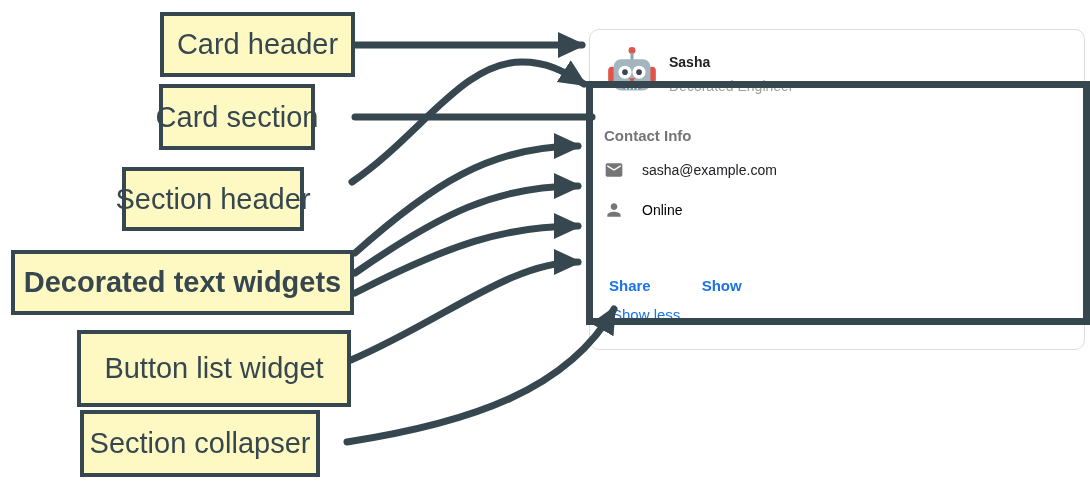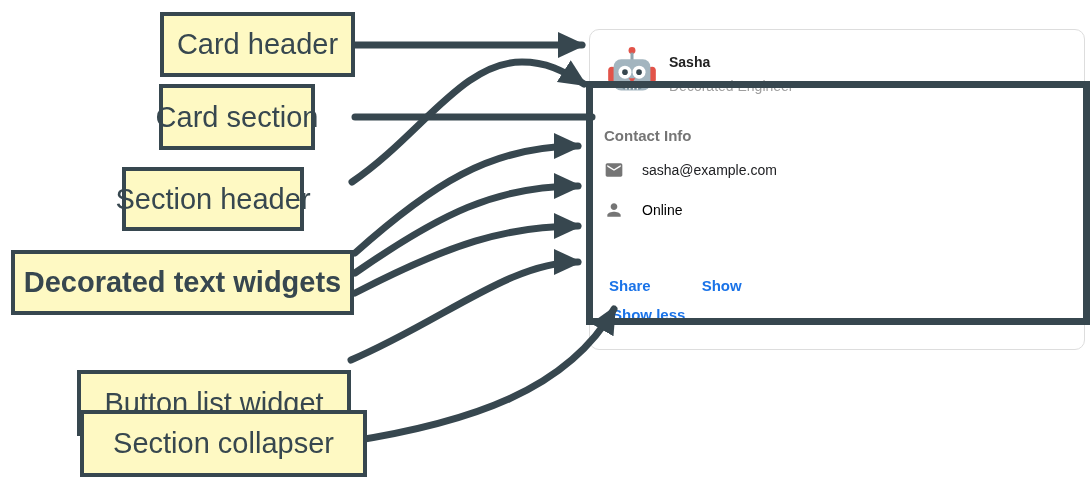--- a/index.html
+++ b/index.html
@@ -12,22 +12,22 @@
   .label-box {
     position:absolute; box-sizing:border-box;
     border:4px solid #37474f; background:#fef9c3; color:#37474f;
     display:flex; align-items:center; justify-content:center;
     font-size:29px; line-height:1; white-space:nowrap; z-index:4;
   }
   #lb-card-header      { left:160px; top:12px;  width:195px; height:65px; }
   #lb-card-section     { left:159px; top:84px;  width:156px; height:66px; }
   #lb-section-header   { left:122px; top:167px; width:182px; height:64px; }
   #lb-decorated        { left:11px;  top:250px; width:343px; height:65px;font-weight:bold; }
-  #lb-button-list      { left:77px;  top:330px; width:274px; height:66px;margin-top:40px; }
-  #lb-collapser        { left:80px;  top:410px; width:287px; height:67px; }
+  #lb-button-list      { left:77px;  top:330px; width:274px; height:77px; }
+  #lb-collapser        { left:80px;  top:410px; width:240px; height:67px; }
 
   
   .arrows { position:absolute; left:0; top:0; z-index:3; }
   .arrow  { stroke:#37474f; stroke-width:7; fill:none; stroke-linecap:round; }
 
   
   .card {
     position:absolute; left:589px; top:4px; width:496px; height:321px;
     box-sizing:border-box; background:#ffffff;
     border:1px solid #dddddd; border-radius:10px; z-index:1;margin-top:25px;
@@ -63,21 +63,21 @@
   .btn-row {
     position:absolute; left:19px; top:247px;
     display:flex; gap:51px;
   }
   .text-btn {
     font-size:15px; font-weight:600; color:#1a73e8; cursor:pointer;
     background:none; border:none; padding:0; font-family:inherit;
   }
   .collapser-btn {
     position:absolute; left:22px; top:276px;
-    font-size:15px; font-weight:700; color:#1a73e8; cursor:pointer;
+    font-size:15px; font-weight:400; color:#1a73e8; cursor:pointer;
   }
 </style>
 </head>
 <body>
 
 <div class="canvas">
 
   <div class="card">
     <svg class="avatar" viewBox="0 0 48 48">
       <circle cx="24" cy="6" r="3.2" fill="#e25349"></circle>

